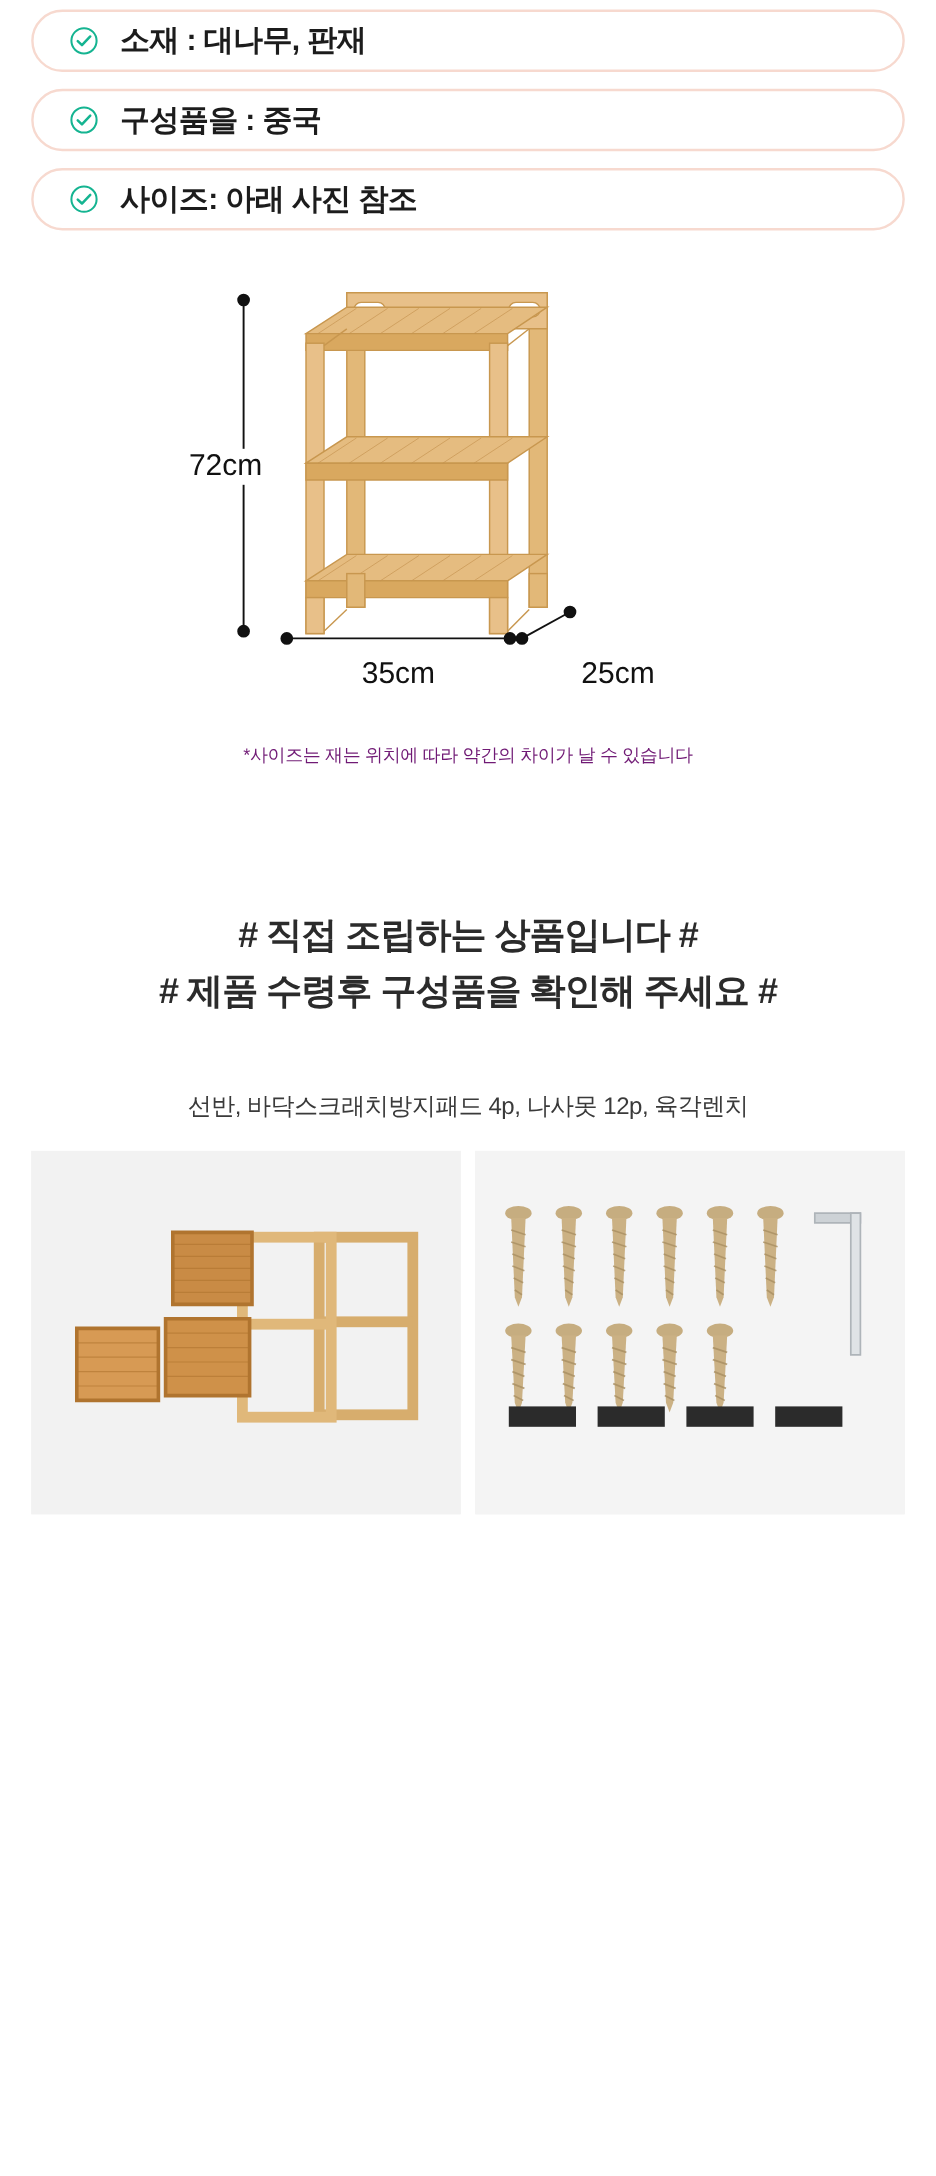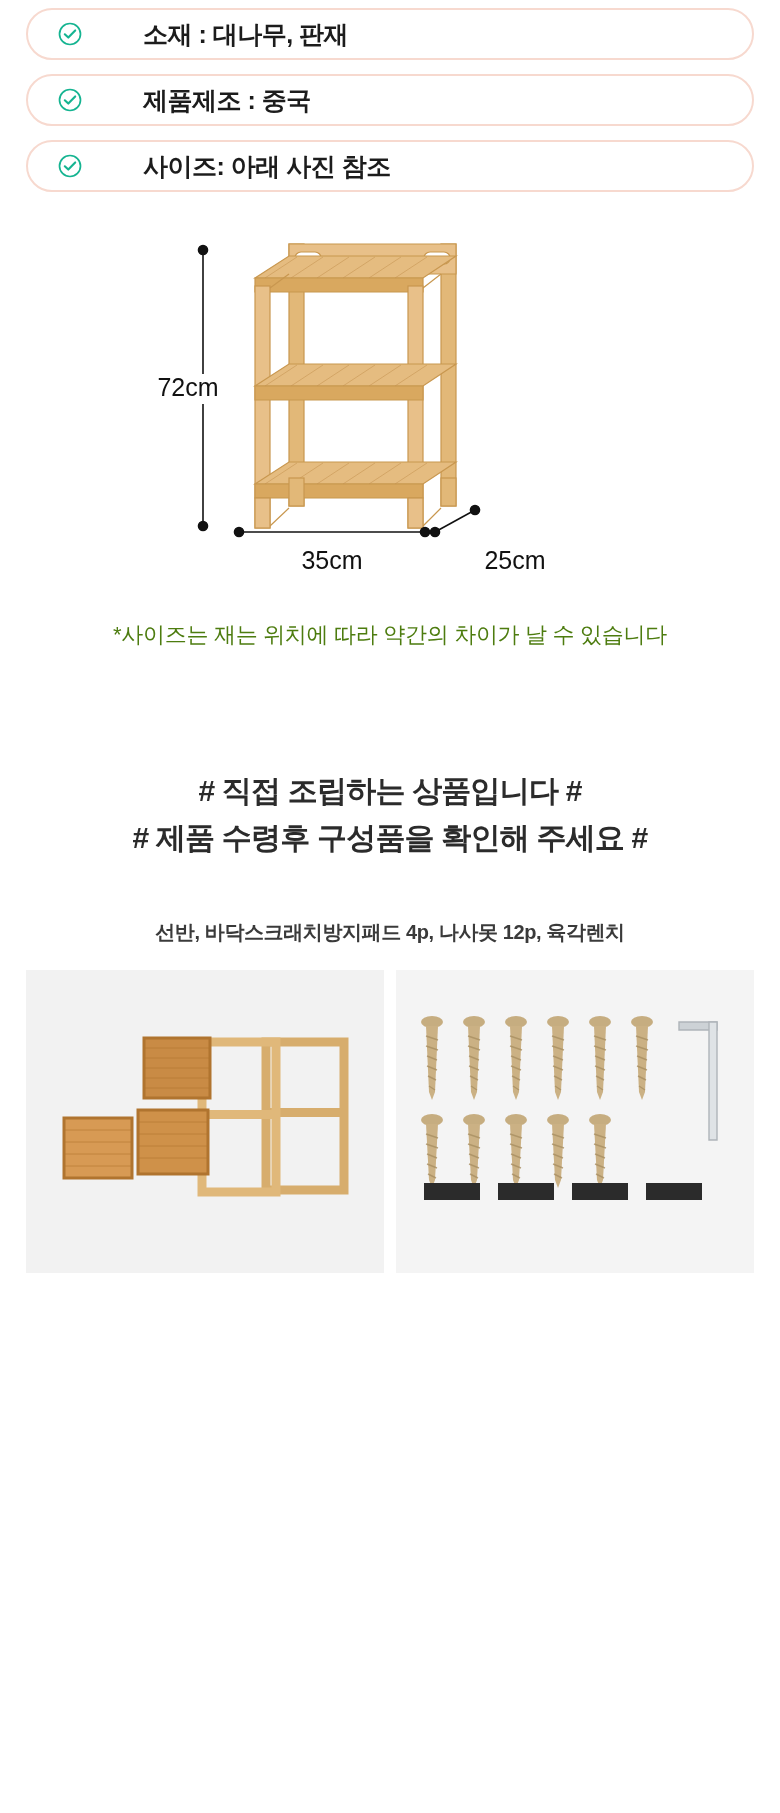--- a/index.html
+++ b/index.html
@@ -25,21 +25,20 @@
   .spec-item {
     display: flex;
     align-items: center;
     box-sizing: border-box;
     width: 728px;
     margin: 0 auto 14px auto;
     height: 52px;
     border: 2px solid #f7d9cf;
     border-radius: 26px;
     padding-left: 30px;
-    gap: 43px;
   }
   .check-icon {
     flex: 0 0 auto;
     width: 24px;
     height: 24px;
     margin-right: 18px;
     display: block;
   }
   .spec-text {
     font-size: 25px;
@@ -56,22 +55,22 @@
     height: 390px;
     margin-top: 34px;
   }
   .figure-svg {
     display: block;
     margin: 0 auto;
   }
 
   .size-note {
     text-align: center;
-    font-size: 22px;
-    color: #4d7c0f;
+    font-size: 15px;
+    color: #701a75;
     letter-spacing: -0.3px;
     margin-top: 4px;
   }
 
   
   .headline-block {
     margin-top: 118px;
     text-align: center;
   }
   .headline {
@@ -81,21 +80,20 @@
     letter-spacing: -0.8px;
     line-height: 1.55;
   }
 
   .parts-text {
     text-align: center;
     font-size: 20px;
     color: #3a3a3a;
     letter-spacing: -0.4px;
     margin-top: 58px;
-    font-weight: bold;
   }
 
   
   .photo-row {
     display: flex;
     gap: 12px;
     width: 728px;
     margin: 24px auto 0 auto;
   }
   .photo {
@@ -123,21 +121,21 @@
   </li>
 
 
   <li class="spec-item">
     <span class="check-icon">
       <svg viewBox="0 0 24 24" width="24" height="24">
         <circle cx="12" cy="12" r="10.5" fill="none" stroke="#15b491" stroke-width="1.7"></circle>
         <path d="M6.8 12.3 L10.3 15.6 L17.2 8.4" fill="none" stroke="#15b491" stroke-width="2.1" stroke-linecap="round" stroke-linejoin="round"></path>
       </svg>
     </span>
-    <span class="spec-text">제품제조 : 중국</span>
+    <span class="spec-text">구성품을 : 중국</span>
   </li>
 
   <li class="spec-item">
     <span class="check-icon">
       <svg viewBox="0 0 24 24" width="24" height="24">
         <circle cx="12" cy="12" r="10.5" fill="none" stroke="#15b491" stroke-width="1.7"></circle>
         <path d="M6.8 12.3 L10.3 15.6 L17.2 8.4" fill="none" stroke="#15b491" stroke-width="2.1" stroke-linecap="round" stroke-linejoin="round"></path>
       </svg>
     </span>
     <span class="spec-text">사이즈: 아래 사진 참조</span>

